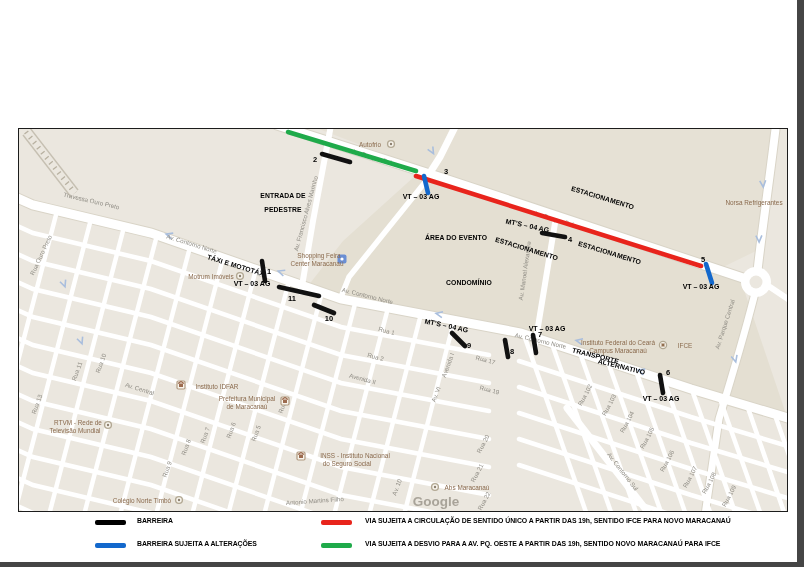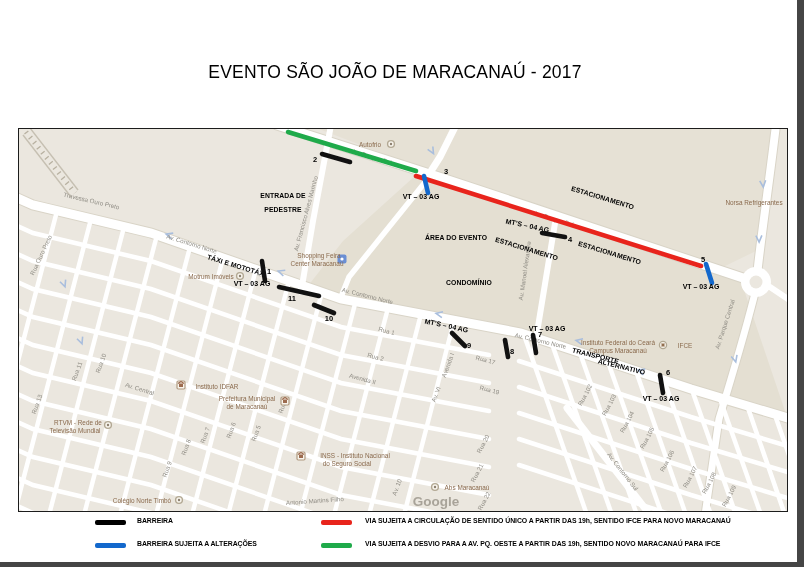--- a/index.html
+++ b/index.html
@@ -15,21 +15,20 @@
   .legend-label{position:absolute;top:0;font-size:6.9px;font-weight:bold;color:#000;
                 white-space:nowrap;letter-spacing:-0.05px;}
   .edge-right{position:absolute;right:0;top:0;width:7px;height:100%;background:#454545;}
   .edge-bottom{position:absolute;left:0;bottom:0;width:100%;height:5px;background:#454545;}
   text{font-family:"Liberation Sans",sans-serif;}
 </style>
 </head>
 <body>
 
 <div class="page">
-  <div class="title">EVENTO SÃO JOÃO DE MARACANAÚ - 2017</div>
 
   <div class="map-frame">
     <svg id="map" width="768" height="382" viewBox="0 0 768 382" xmlns="http://www.w3.org/2000/svg">
       <g id="g-parcels">
         <polygon points="282,166 324,112 397,46 682,139 722,152 768,288 672,262 502,206 322,172" fill="#e4dfd2"></polygon>
         <polygon points="270,0 755,0 741,120 700,140 420,46 300,0" fill="#e6e1d5"></polygon>
       </g>
       <g id="g-roads">
           <path d="M258,-4 L420,48 L700,141 L727,150" stroke="#d9d4c7" stroke-width="11" fill="none" stroke-linecap="round"></path>
           <path d="M757,-4 C750,55 741,115 738,147" stroke="#d9d4c7" stroke-width="10" fill="none" stroke-linecap="round"></path>

